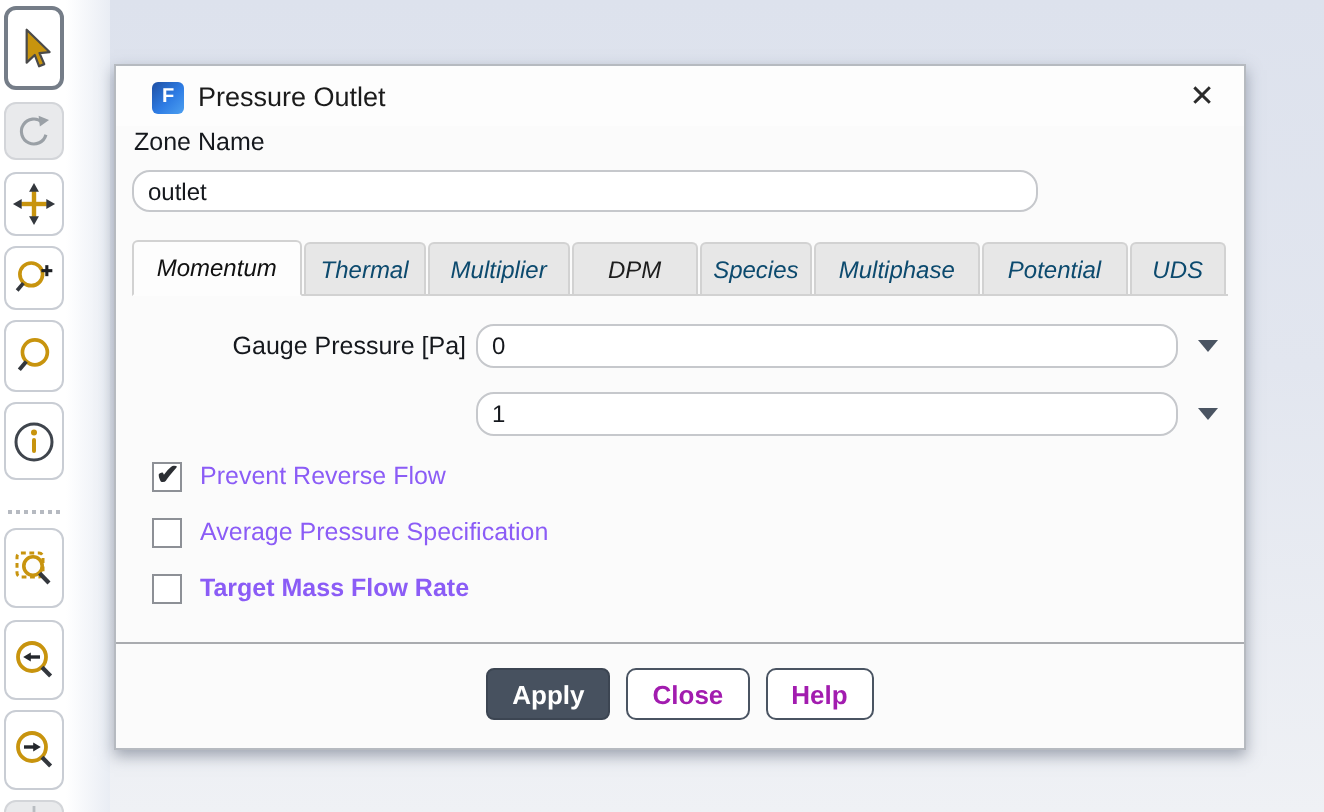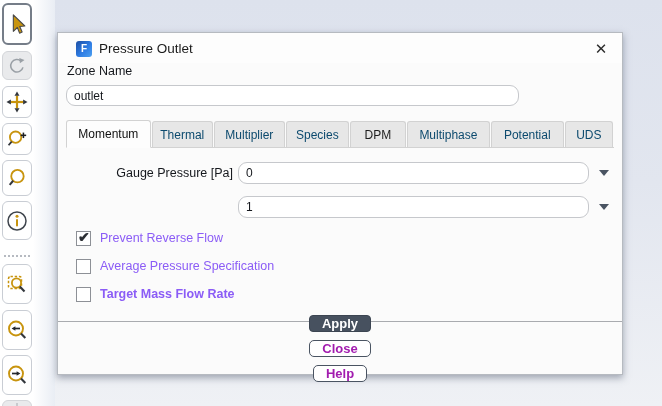--- a/index.html
+++ b/index.html
@@ -59,20 +59,21 @@
   
   .tabs {
     position:absolute; left:8px; top:87px; right:8px; height:28px;
     display:flex; align-items:flex-end; border-bottom:1px solid #d2d2d2;
   }
   .tab {
     height:26px; background:#e7e7e7; border:1px solid #d2d2d2; border-bottom:none;
     border-radius:3px 3px 0 0; font-size:12px; color:#1e1e1e;
     display:flex; align-items:center; justify-content:center; cursor:pointer;
     margin-right:1px;
+    font-style:italic;
   }
   .tab.muted { color:#0c4a6e; }
   .tab.active {
     background:#fdfdfd; height:28px; margin-bottom:-1px; border-bottom:1px solid #fdfdfd;
     color:#111;
   }
   .tab:nth-child(1){width:86px;} .tab:nth-child(2){width:62px;}
   .tab:nth-child(3){width:72px;} .tab:nth-child(4){width:64px;}
   .tab:nth-child(5){width:57px;} .tab:nth-child(6){width:84px;}
   .tab:nth-child(7){width:74px;} .tab:nth-child(8){width:49px;}
@@ -104,21 +105,21 @@
   .checkbox.checked::after {
     content:"✔"; position:absolute; left:1px; top:-3px;
     font-size:14px; font-weight:bold; color:#2b2e33;
   }
   .check-label { margin-left:9px; font-size:12.5px; color:#8b5cf6; }
 
   
   .footer-sep { position:absolute; left:0; right:0; top:288px; border-top:1px solid #a9abaf; }
   .btn-row {
     position:absolute; left:0; right:0; top:301px; height:28px;
-    display:flex; justify-content:center; align-items:center; gap:8px;flex-direction:column;
+    display:flex; justify-content:center; align-items:flex-start; gap:8px;
   }
   .btn {
     height:26px; padding:0 12px; font-family:"Liberation Sans", sans-serif;
     font-size:13px; font-weight:bold; border-radius:5px; cursor:pointer;
     background:#fff; color:#a21caf; border:1px solid #4a5462;
   }
   .btn.primary { background:#47515f; color:#fff; border:1px solid #3c4552; border-radius:4px; }
 </style>
 </head>
 <body>
@@ -236,22 +237,22 @@
     <div class="dlg-close">✕</div>
   </div>
 
   <div class="zone-label">Zone Name</div>
   <input class="text-input zone-input" value="outlet" style="">
 
   <div class="tabs">
     <div class="tab active">Momentum</div>
     <div class="tab muted">Thermal</div>
     <div class="tab muted">Multiplier</div>
+    <div class="tab">DPM</div>
     <div class="tab muted">Species</div>
-    <div class="tab">DPM</div>
     <div class="tab muted">Multiphase</div>
     <div class="tab muted">Potential</div>
     <div class="tab muted">UDS</div>
   </div>
 
   <div class="field-label row1">Gauge Pressure [Pa]</div>
   <input class="text-input field-input row1" value="0" style="">
   <div class="drop-arrow row1"></div>
 
   <input class="text-input field-input row2" value="1" style="">

